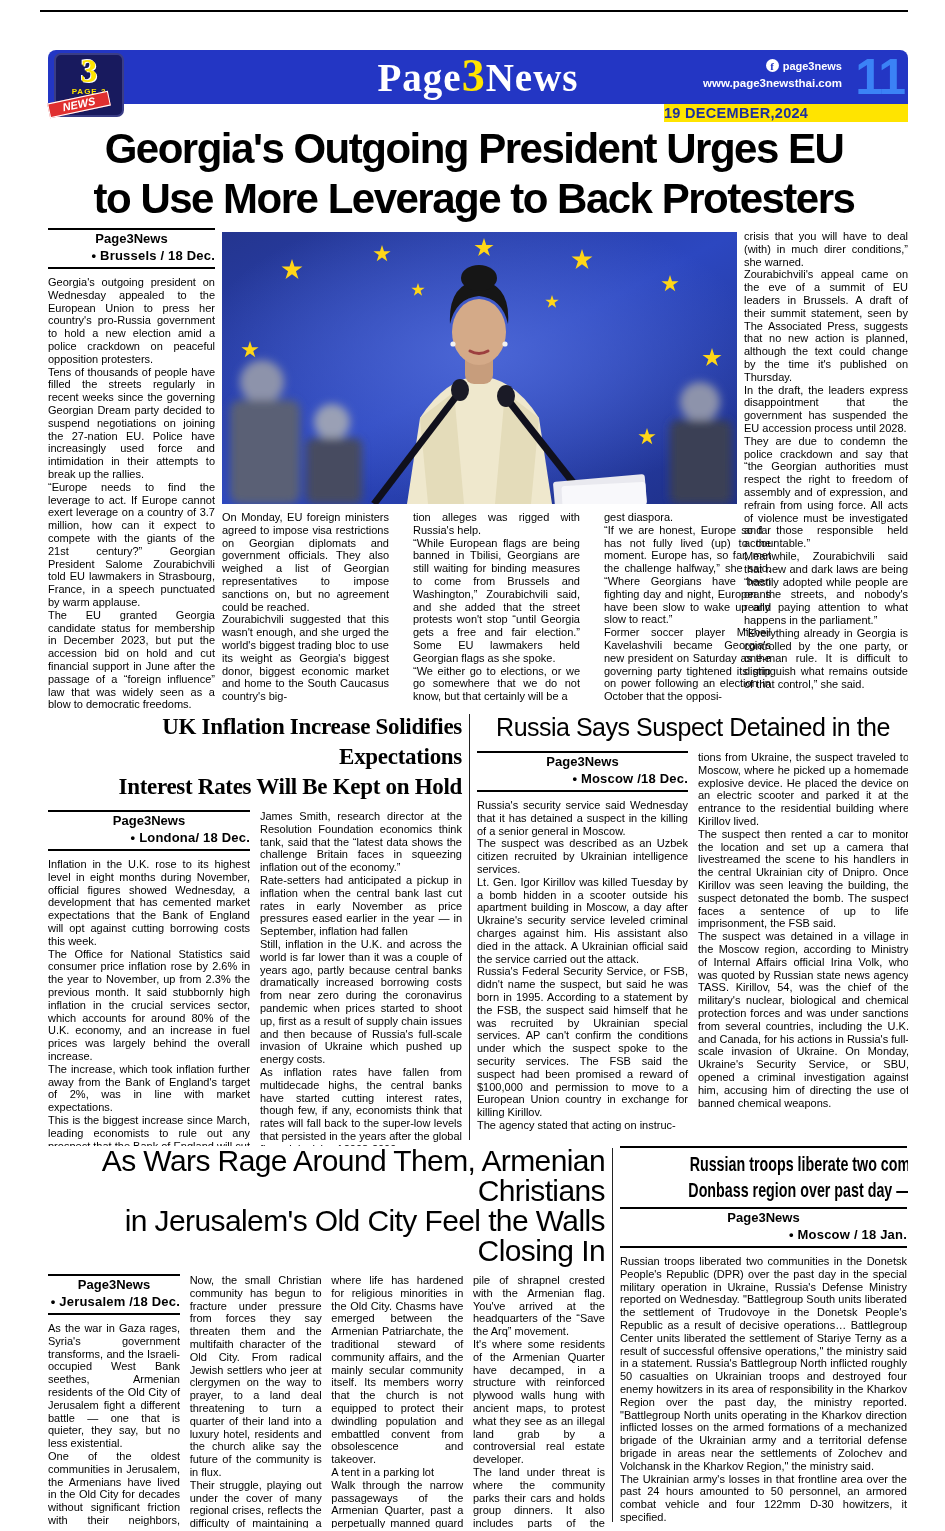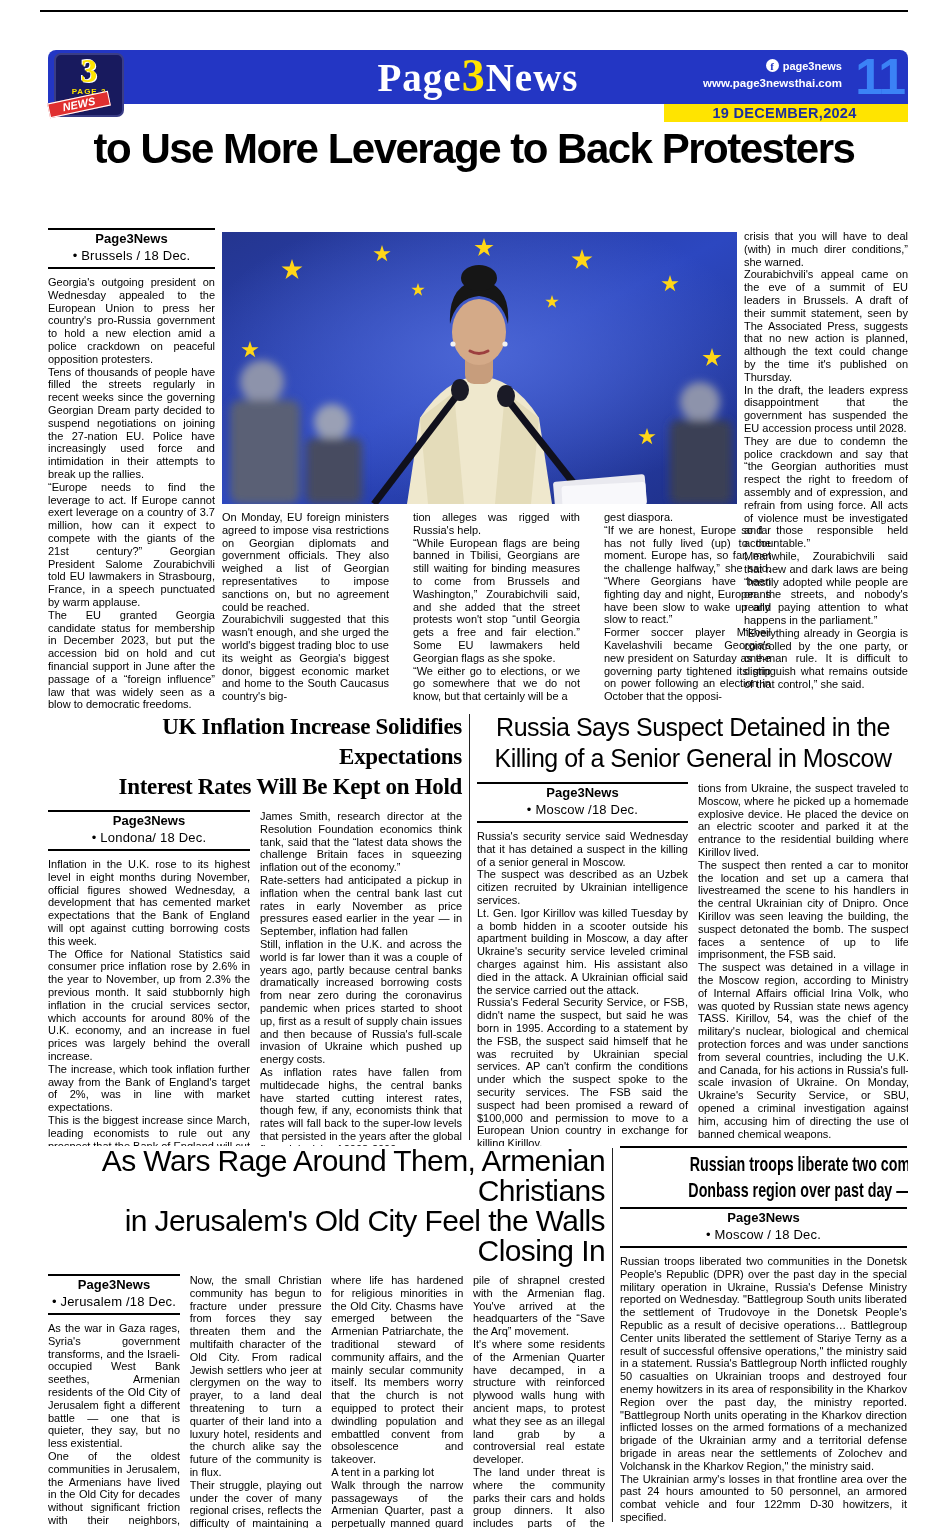--- a/index.html
+++ b/index.html
@@ -16,34 +16,34 @@
   .logo-box { position:absolute; left:6px; top:3px; width:70px; height:64px; background:#181a5e; border:2px solid #3a3d86; border-radius:7px; z-index:3; text-align:center; }
   .logo-3 { font-family:"Liberation Serif", serif; font-weight:bold; font-size:33px; line-height:32px; color:#ffe400; text-shadow:1px 1px 0 #fff, -1px -1px 0 #fff; }
   .logo-page3 { font-size:8px; font-weight:bold; color:#ffe400; letter-spacing:1px; }
   .logo-news { position:absolute; left:-8px; bottom:3px; width:62px; background:#e02f2f; color:#fff; font-style:italic; font-weight:bold; font-size:11px; transform:rotate(-12deg); border:1px solid #fff; line-height:13px; }
   .masthead { position:absolute; left:0; right:0; top:3px; text-align:center; font-family:"Liberation Serif", serif; font-weight:bold; font-size:39px; line-height:46px; color:#fff; letter-spacing:1px; z-index:2; }
   .masthead .num { color:#ffe400; font-size:46px; }
   .fb-row { position:absolute; right:66px; top:9px; color:#fff; font-size:11px; font-weight:bold; display:flex; align-items:center; gap:4px; }
   .fb-circle { display:inline-flex; align-items:center; justify-content:center; width:13px; height:13px; border-radius:50%; background:#fff; color:#2336c4; font-family:"Liberation Serif", serif; font-weight:bold; font-size:11px; }
   .site-url { position:absolute; right:66px; top:27px; color:#fff; font-size:11.5px; font-weight:bold; }
   .page-num { position:absolute; right:4px; top:0; color:#3b82f6; font-size:50px; font-weight:bold; line-height:54px; letter-spacing:-2px; }
-  .date-strip { position:absolute; right:0; top:54px; width:244px; height:18px; background:#ffe400; color:#1b2f9e; font-weight:bold; font-size:14.5px; text-align:center; line-height:18px; padding-right:3px; letter-spacing:0.3px; }
+  .date-strip { position:absolute; right:0; top:54px; width:244px; height:18px; background:#ffe400; color:#1b2f9e; font-weight:bold; font-size:14.5px; text-align:left; line-height:18px; padding-right:3px; letter-spacing:0.3px; }
 
   
   .headline-main { position:absolute; left:40px; top:124px; width:868px; text-align:center; font-weight:bold; font-size:42px; line-height:50px; letter-spacing:-1.5px; }
   .headline-serif { font-family:"Liberation Serif", serif; font-weight:bold; font-size:23px; line-height:30px; text-align:right; letter-spacing:-0.3px; }
   .headline-sans { font-weight:normal; font-size:25px; line-height:31px; text-align:center; letter-spacing:-0.5px; }
   .headline-bold { font-weight:normal; font-size:30px; line-height:30px; text-align:right; letter-spacing:-0.6px; }
   .headline-cond { text-align:center; font-weight:bold; font-size:21px; line-height:26px; }
   .cond-line { display:inline-block; white-space:nowrap; transform:scaleX(0.68); transform-origin:center; }
 
   
   .byline { border-top:2px solid #000; border-bottom:2px solid #000; padding:1px 0 3px; margin-bottom:7px; }
   .byline .src { font-weight:bold; font-size:13px; text-align:center; line-height:16px; }
-  .byline .dateline { font-weight:normal; font-size:13px; text-align:center; line-height:17px; letter-spacing:0.2px; }
+  .byline .dateline { font-weight:bold; font-size:13px; text-align:right; line-height:17px; letter-spacing:0.2px; }
 
   
   .body-text { font-size:11px; line-height:12.8px; text-align:justify; white-space:pre-line; }
 
   
   .sec-georgia { position:absolute; left:48px; top:228px; width:860px; height:480px; display:flex; gap:7px; overflow:hidden; }
   .g-col1 { width:167px; flex:none; }
   .g-mid  { width:515px; flex:none; }
   .g-col5 { width:164px; flex:none; padding-top:2px; }
   .photo-wrap { width:515px; height:272px; margin-top:4px; }
@@ -83,20 +83,21 @@
     <div class="fb-row">
       <span class="fb-circle">f</span>
       <span>page3news</span>
     </div>
     <div class="site-url">www.page3newsthai.com</div>
     <div class="page-num">11</div>
     <div class="date-strip">19 DECEMBER,2024</div>
   </div>
 
   <h1 class="headline-main">
+    <div>Georgia's Outgoing President Urges EU</div>
     <div>to Use More Leverage to Back Protesters</div>
   </h1>
 
   <section class="sec-georgia">
     <div class="g-col1">
       <div class="byline">
         <div class="src">Page3News</div>
         <div class="dateline">• Brussels /  18 Dec.</div>
       </div>
       <div class="body-text">Georgia's outgoing president on Wednesday appealed to the European Union to press her country's pro-Russia government to hold a new election amid a police crackdown on peaceful opposition protesters.
@@ -212,21 +213,20 @@
 Still, inflation in the U.K. and across the world is far lower than it was a couple of years ago, partly because central banks dramatically increased borrowing costs from near zero during the coronavirus pandemic when prices started to shoot up, first as a result of supply chain issues and then because of Russia's full-scale invasion of Ukraine which pushed up energy costs.
 As inflation rates have fallen from multidecade highs, the central banks have started cutting interest rates, though few, if any, economists think that rates will fall back to the super-low levels that persisted in the years after the global financial crisis of 2008-2009.</div>
       </div>
     </div>
 
     <div class="vrule"></div>
 
     <div class="ru-block">
       <h2 class="headline-sans">
         <div>Russia Says Suspect Detained in the</div>
-        <div>Killing of a Senior General in Moscow</div>
       </h2>
       <div class="two-cols">
         <div class="col">
           <div class="byline">
             <div class="src">Page3News</div>
             <div class="dateline">• Moscow /18  Dec.</div>
           </div>
           <div class="body-text">Russia's security service said Wednesday that it has detained a suspect in the killing of a senior general in Moscow.
 The suspect was described as an Uzbek citizen recruited by Ukrainian intelligence services.
 Lt. Gen. Igor Kirillov was killed Tuesday by a bomb hidden in a scooter outside his apartment building in Moscow, a day after Ukraine's security service leveled criminal charges against him. His assistant also died in the attack. A Ukrainian official said the service carried out the attack.
@@ -270,21 +270,21 @@
 
     <div class="vrule"></div>
 
     <div class="don-block">
       <h2 class="headline-cond">
         <div><span class="cond-line">Russian troops liberate two communities in</span></div>
         <div><span class="cond-line">Donbass region over past day — top brass</span></div>
       </h2>
       <div class="byline">
         <div class="src">Page3News</div>
-        <div class="dateline">• Moscow / 18  Dec.</div>
+        <div class="dateline">• Moscow / 18  Jan.</div>
       </div>
       <div class="body-text">Russian troops liberated two communities in the Donetsk People's Republic (DPR) over the past day in the special military operation in Ukraine, Russia's Defense Ministry reported on Wednesday. "Battlegroup South units liberated the settlement of Trudovoye in the Donetsk People's Republic as a result of decisive operations… Battlegroup Center units liberated the settlement of Stariye Terny as a result of successful offensive operations," the ministry said in a statement. Russia's Battlegroup North inflicted roughly 50 casualties on Ukrainian troops and destroyed four enemy howitzers in its area of responsibility in the Kharkov Region over the past day, the ministry reported. "Battlegroup North units operating in the Kharkov direction inflicted losses on the armed formations of a mechanized brigade of the Ukrainian army and a territorial defense brigade in areas near the settlements of Zolochev and Volchansk in the Kharkov Region," the ministry said.
 The Ukrainian army's losses in that frontline area over the past 24 hours amounted to 50 personnel, an armored combat vehicle and four 122mm D-30 howitzers, it specified.</div>
     </div>
 
   </section>
 
 </div>
 
 </body></html>

